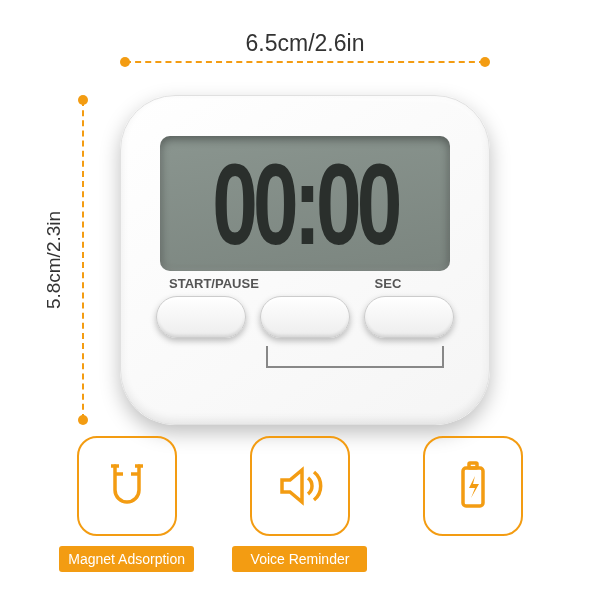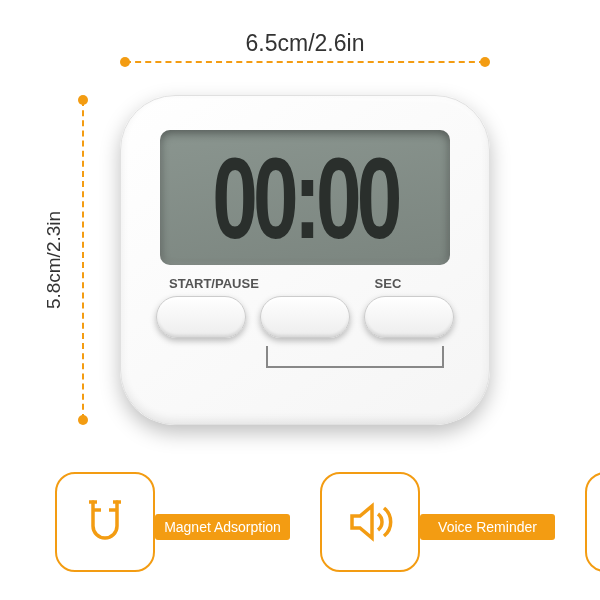--- a/index.html
+++ b/index.html
@@ -93,21 +93,21 @@
     border-radius: 55px;
     box-shadow:
       0 8px 20px rgba(0,0,0,0.25),
       inset 0 -4px 8px rgba(0,0,0,0.08),
       inset 0 4px 8px rgba(255,255,255,0.6);
     border: 1px solid #e0e0e0;
   }
 
   .lcd {
     position: absolute;
-    top: 34px;
+    top: 40px;
     left: 50%;
     transform: translateX(-50%);
     width: 290px;
     height: 135px;
     background: linear-gradient(170deg, #8a958f 0%, #7b857f 100%);
     border-radius: 10px;
     box-shadow:
       inset 0 3px 10px rgba(0,0,0,0.4),
       inset 0 -2px 4px rgba(255,255,255,0.15);
     display: flex;
@@ -189,21 +189,21 @@
     bottom: 28px;
     left: 55px;
     right: 55px;
     display: flex;
     justify-content: space-between;
     gap: 30px;
   }
   .feature {
     flex: 1;
     display: flex;
-    flex-direction: row;
+    flex-direction: column;
     align-items: center;
   }
   .feature-icon {
     width: 100px;
     height: 100px;
     border: 2px solid #f39c12;
     border-radius: 20px;
     display: flex;
     align-items: center;
     justify-content: center;

